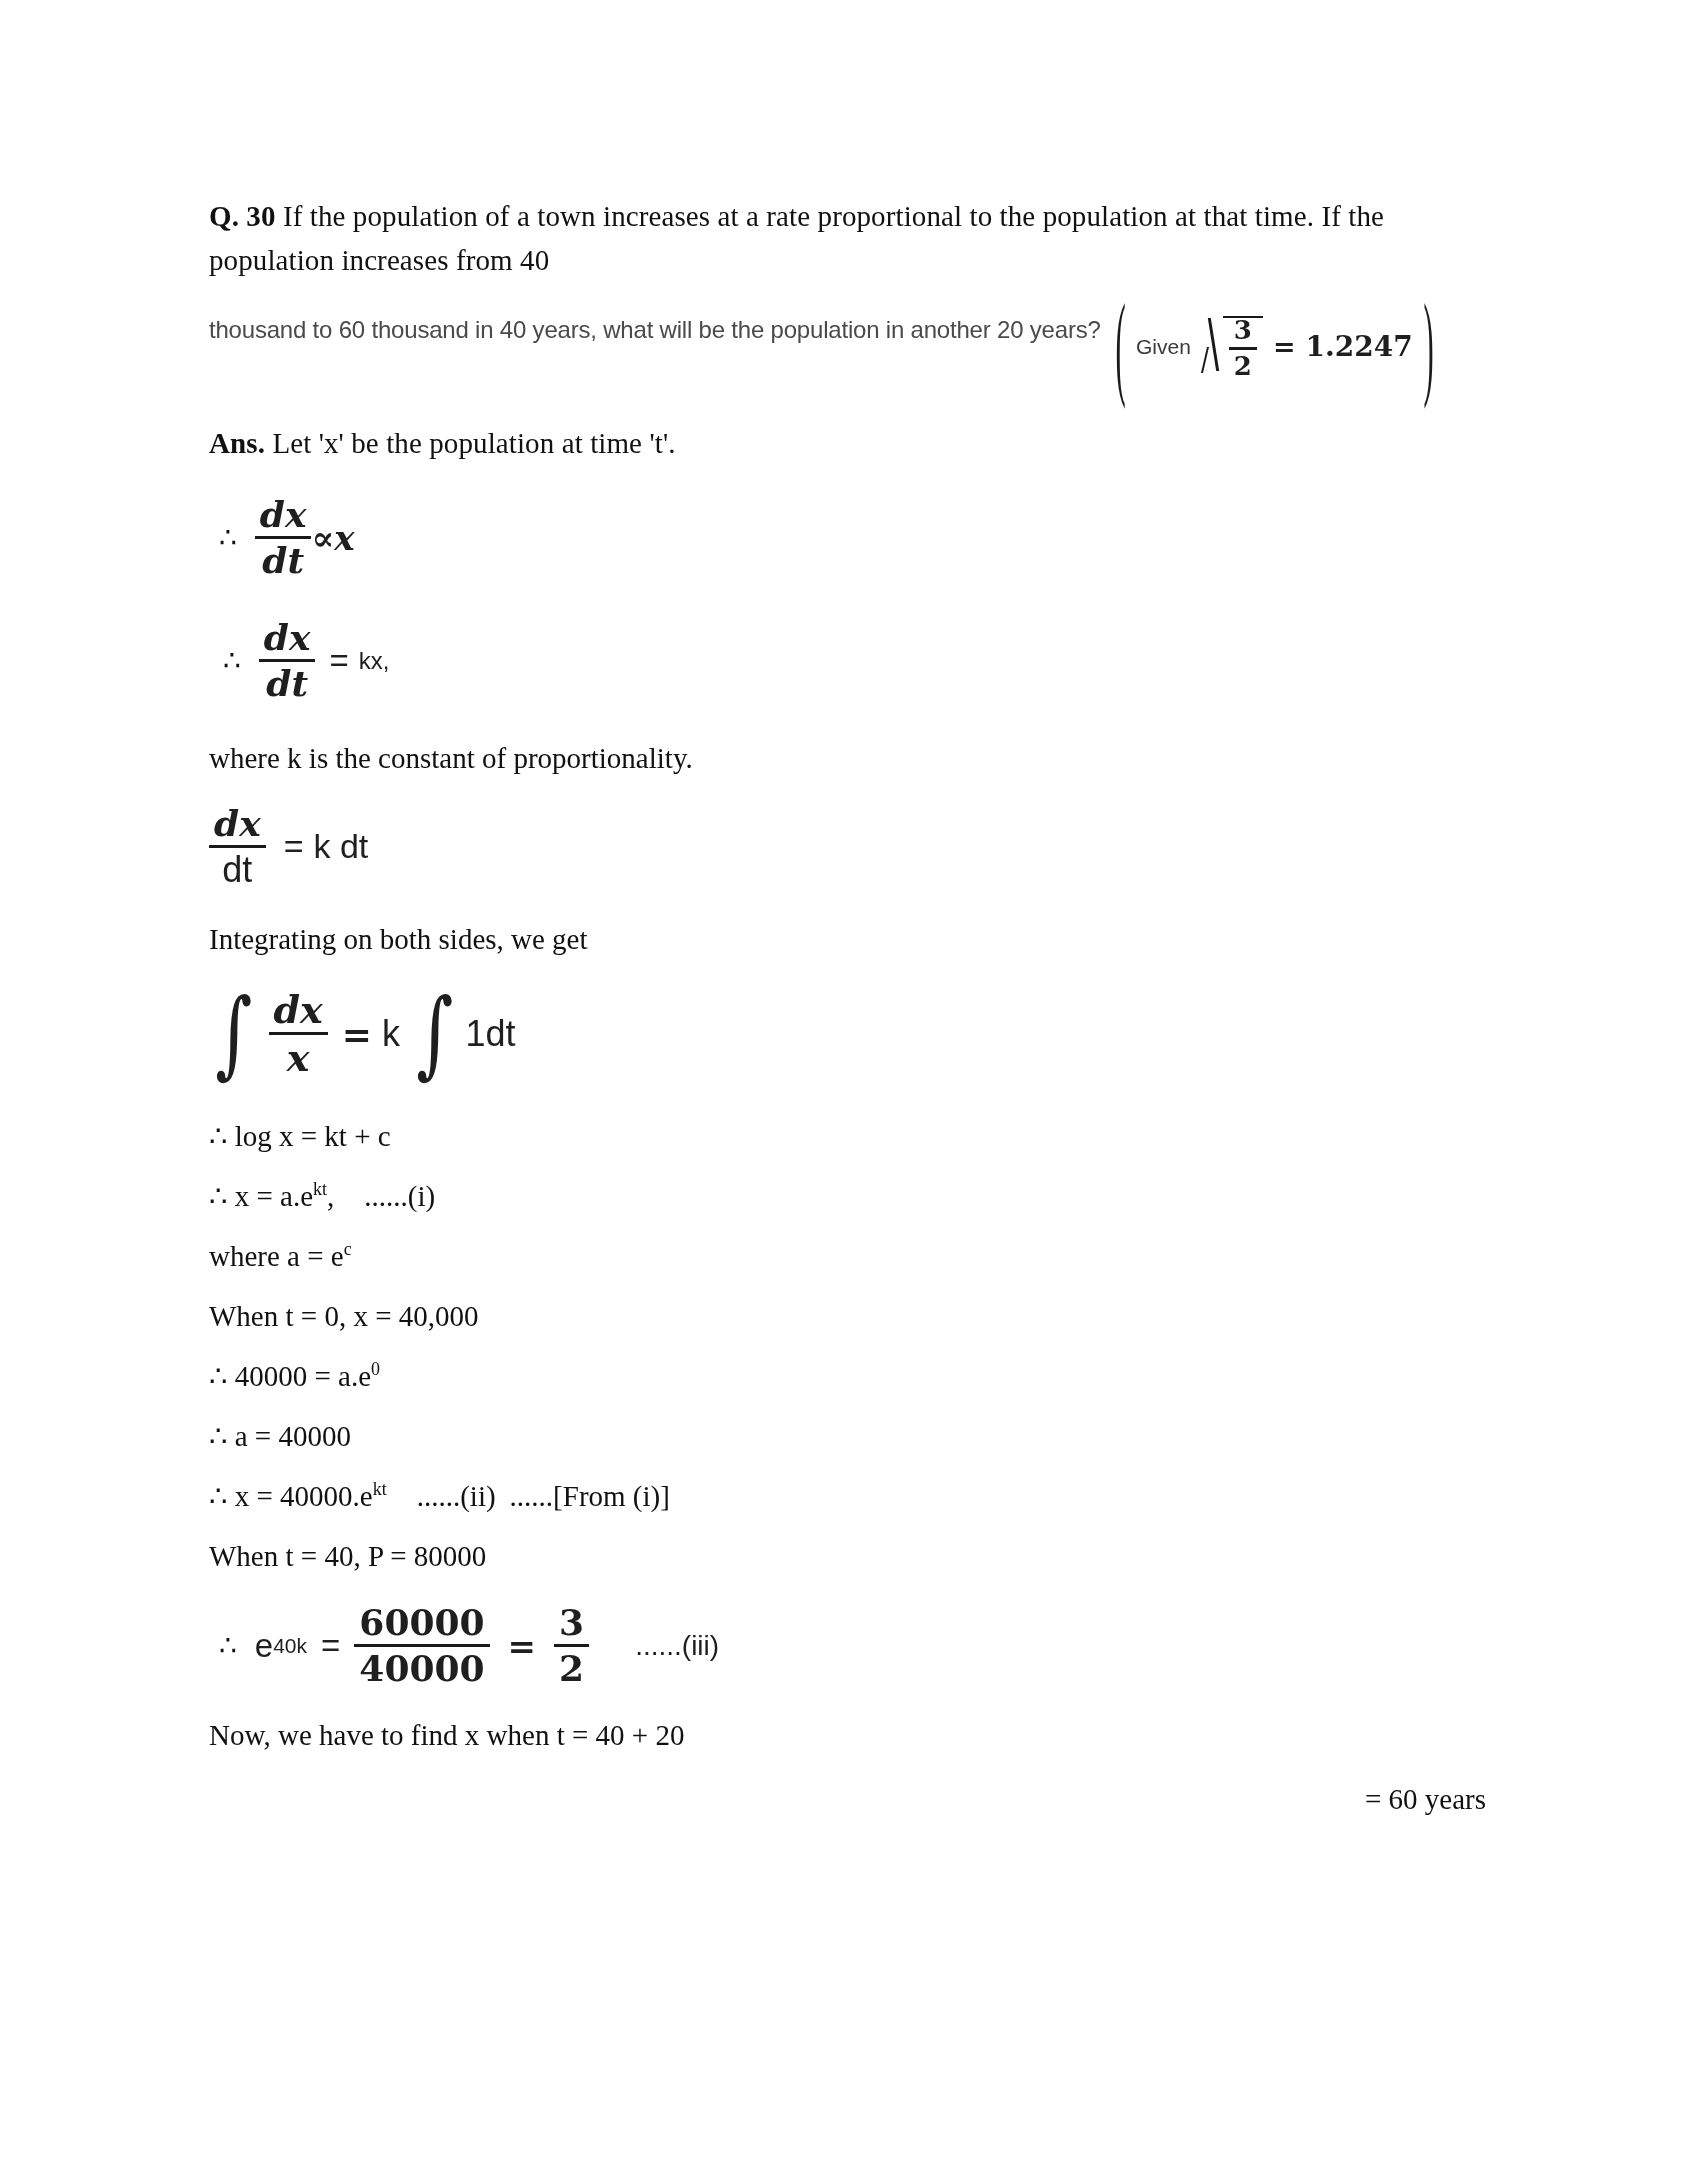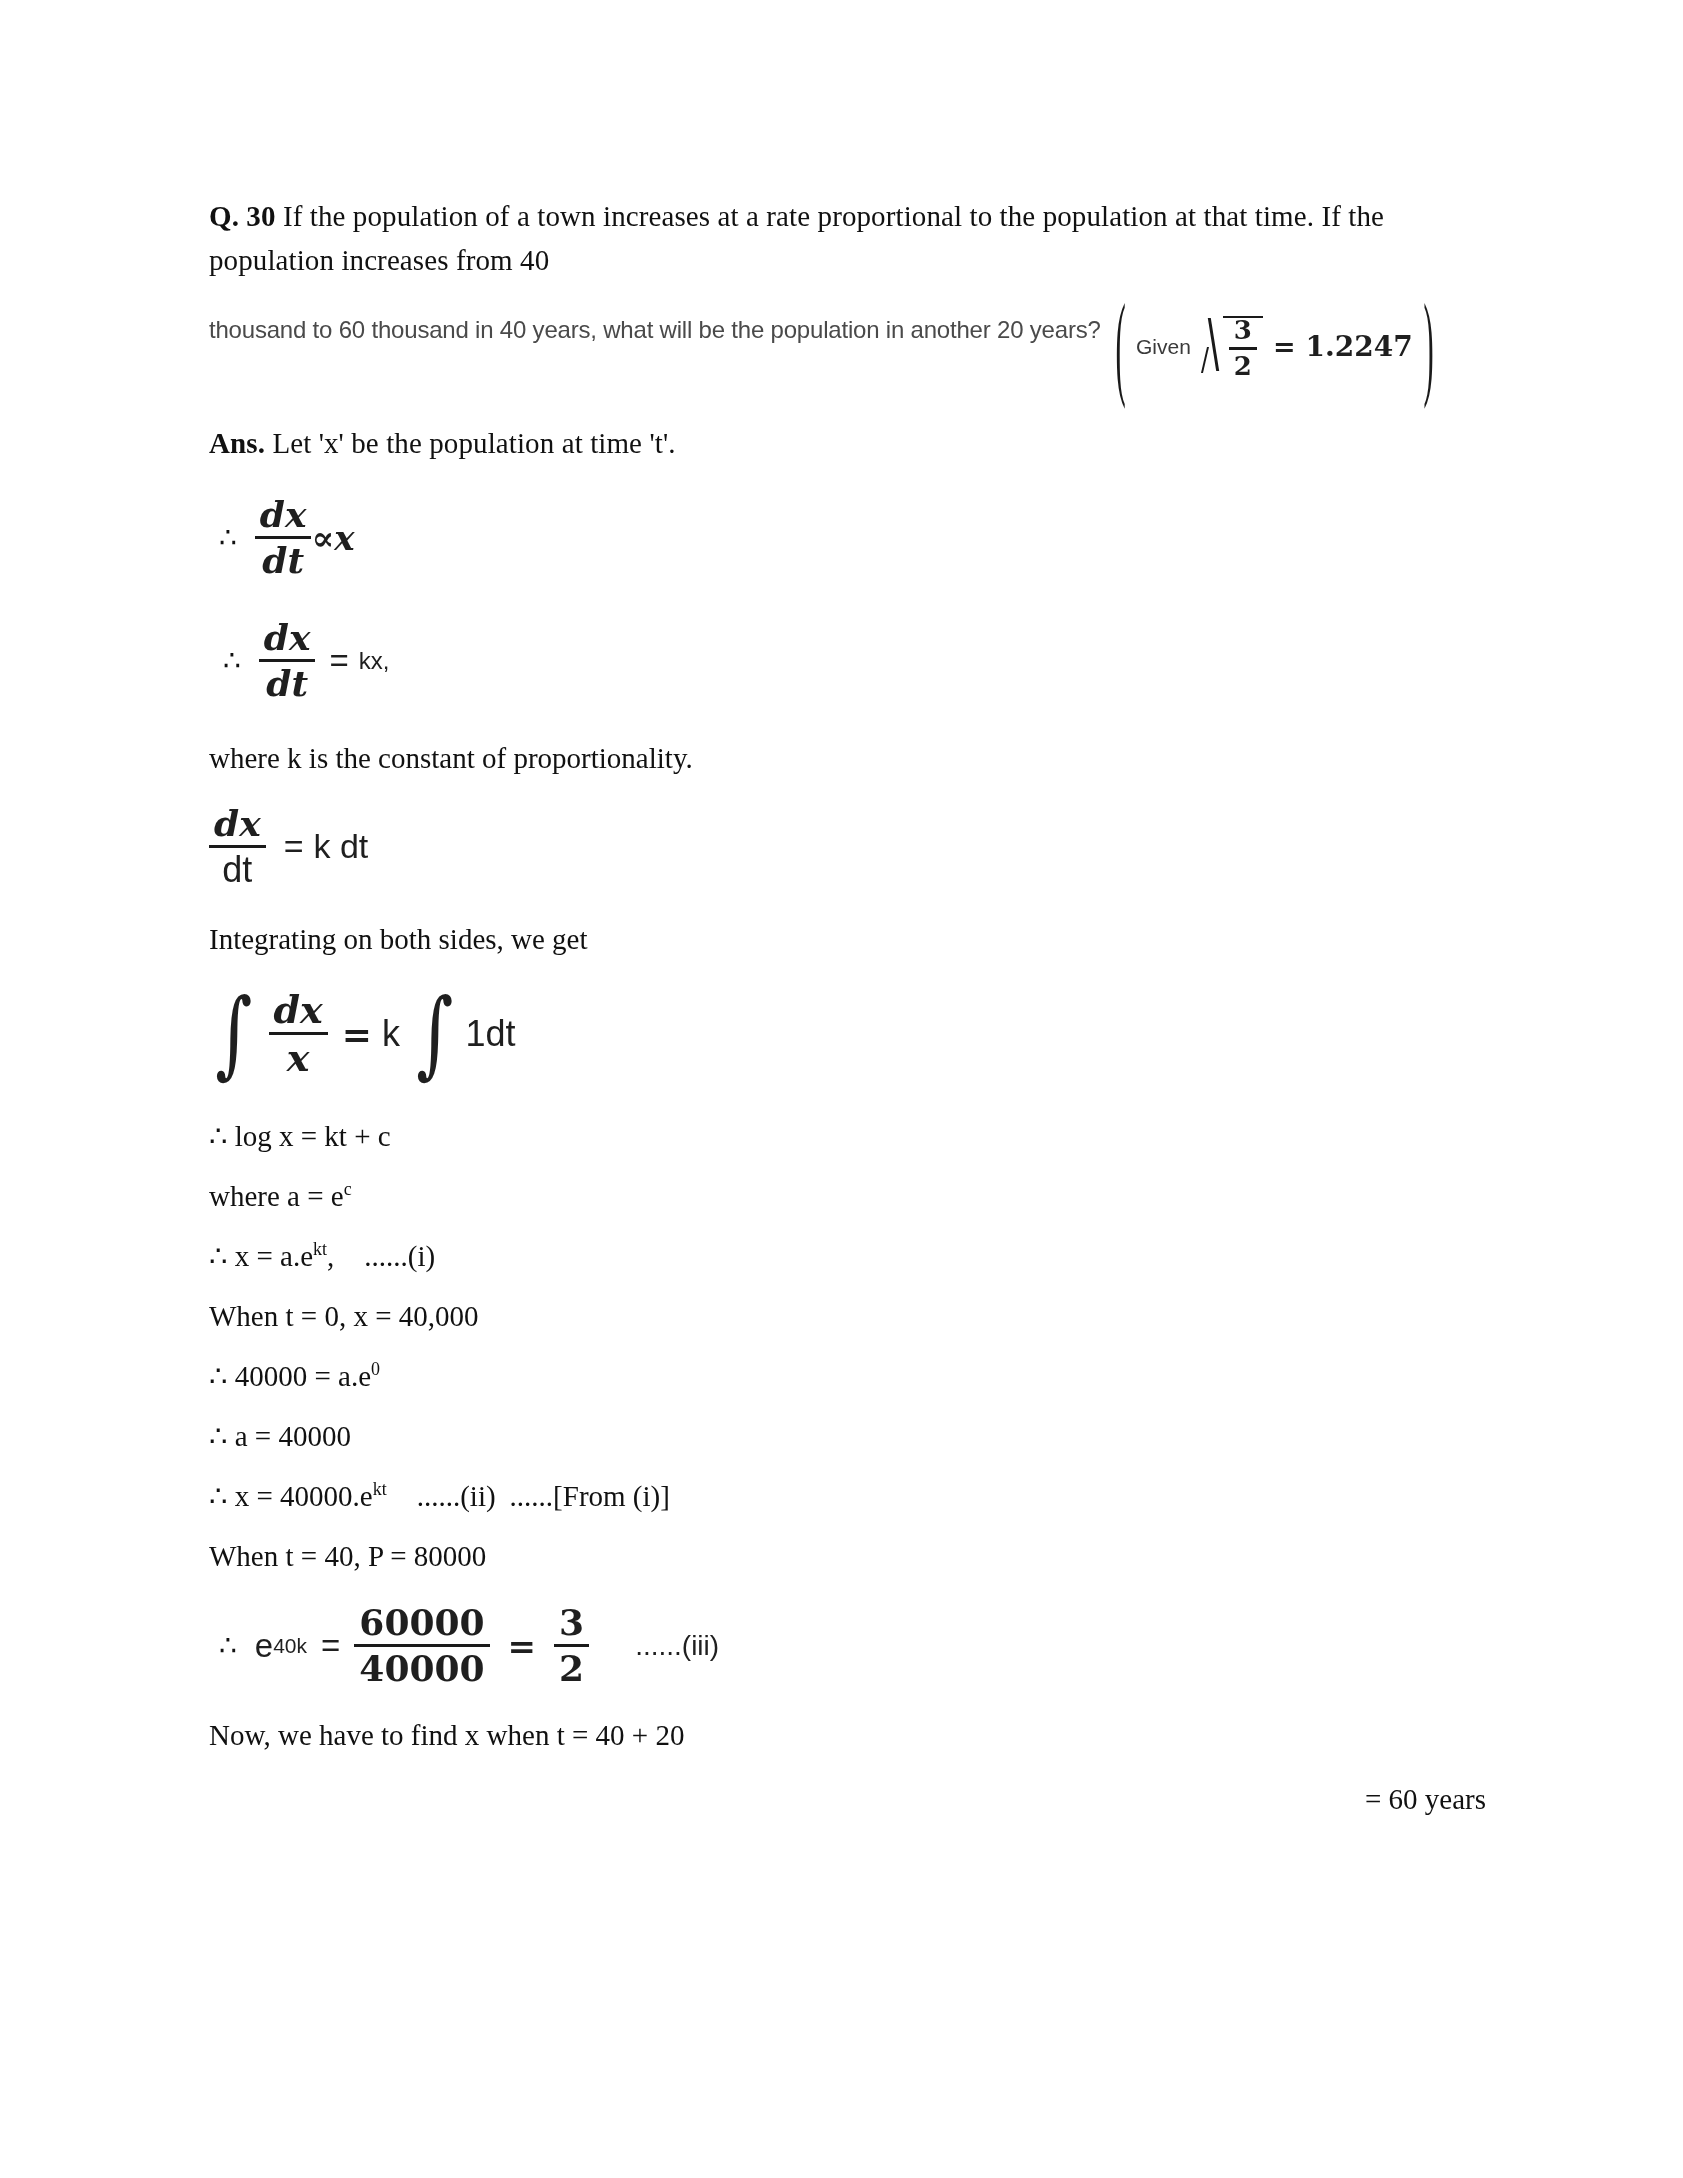--- a/index.html
+++ b/index.html
@@ -296,25 +296,25 @@
       <span class="msans" style="font-size:36px;">k</span>
       <span class="gap10"></span>
       <span class="intsym">∫</span>
       <span class="gap6"></span>
       <span class="msans" style="font-size:36px;">1dt</span>
     </div>
 
     <div class="line mt26">∴ log x = kt + c</div>
 
     <div class="line mt26">
+      <span>∴ x = a.e</span><sup class="sm">kt</sup><span>,</span><span class="ml30">......(i)</span>
+    </div>
+
+    <div class="line mt26">
       <span>where a = e</span><sup class="sm">c</sup>
-    </div>
-
-    <div class="line mt26">
-      <span>∴ x = a.e</span><sup class="sm">kt</sup><span>,</span><span class="ml30">......(i)</span>
     </div>
 
     <div class="line mt26">When t = 0, x = 40,000</div>
 
     <div class="line mt26">
       <span>∴ 40000 = a.e</span><sup class="sm">0</sup>
     </div>
 
     <div class="line mt26">∴ a = 40000</div>
 

